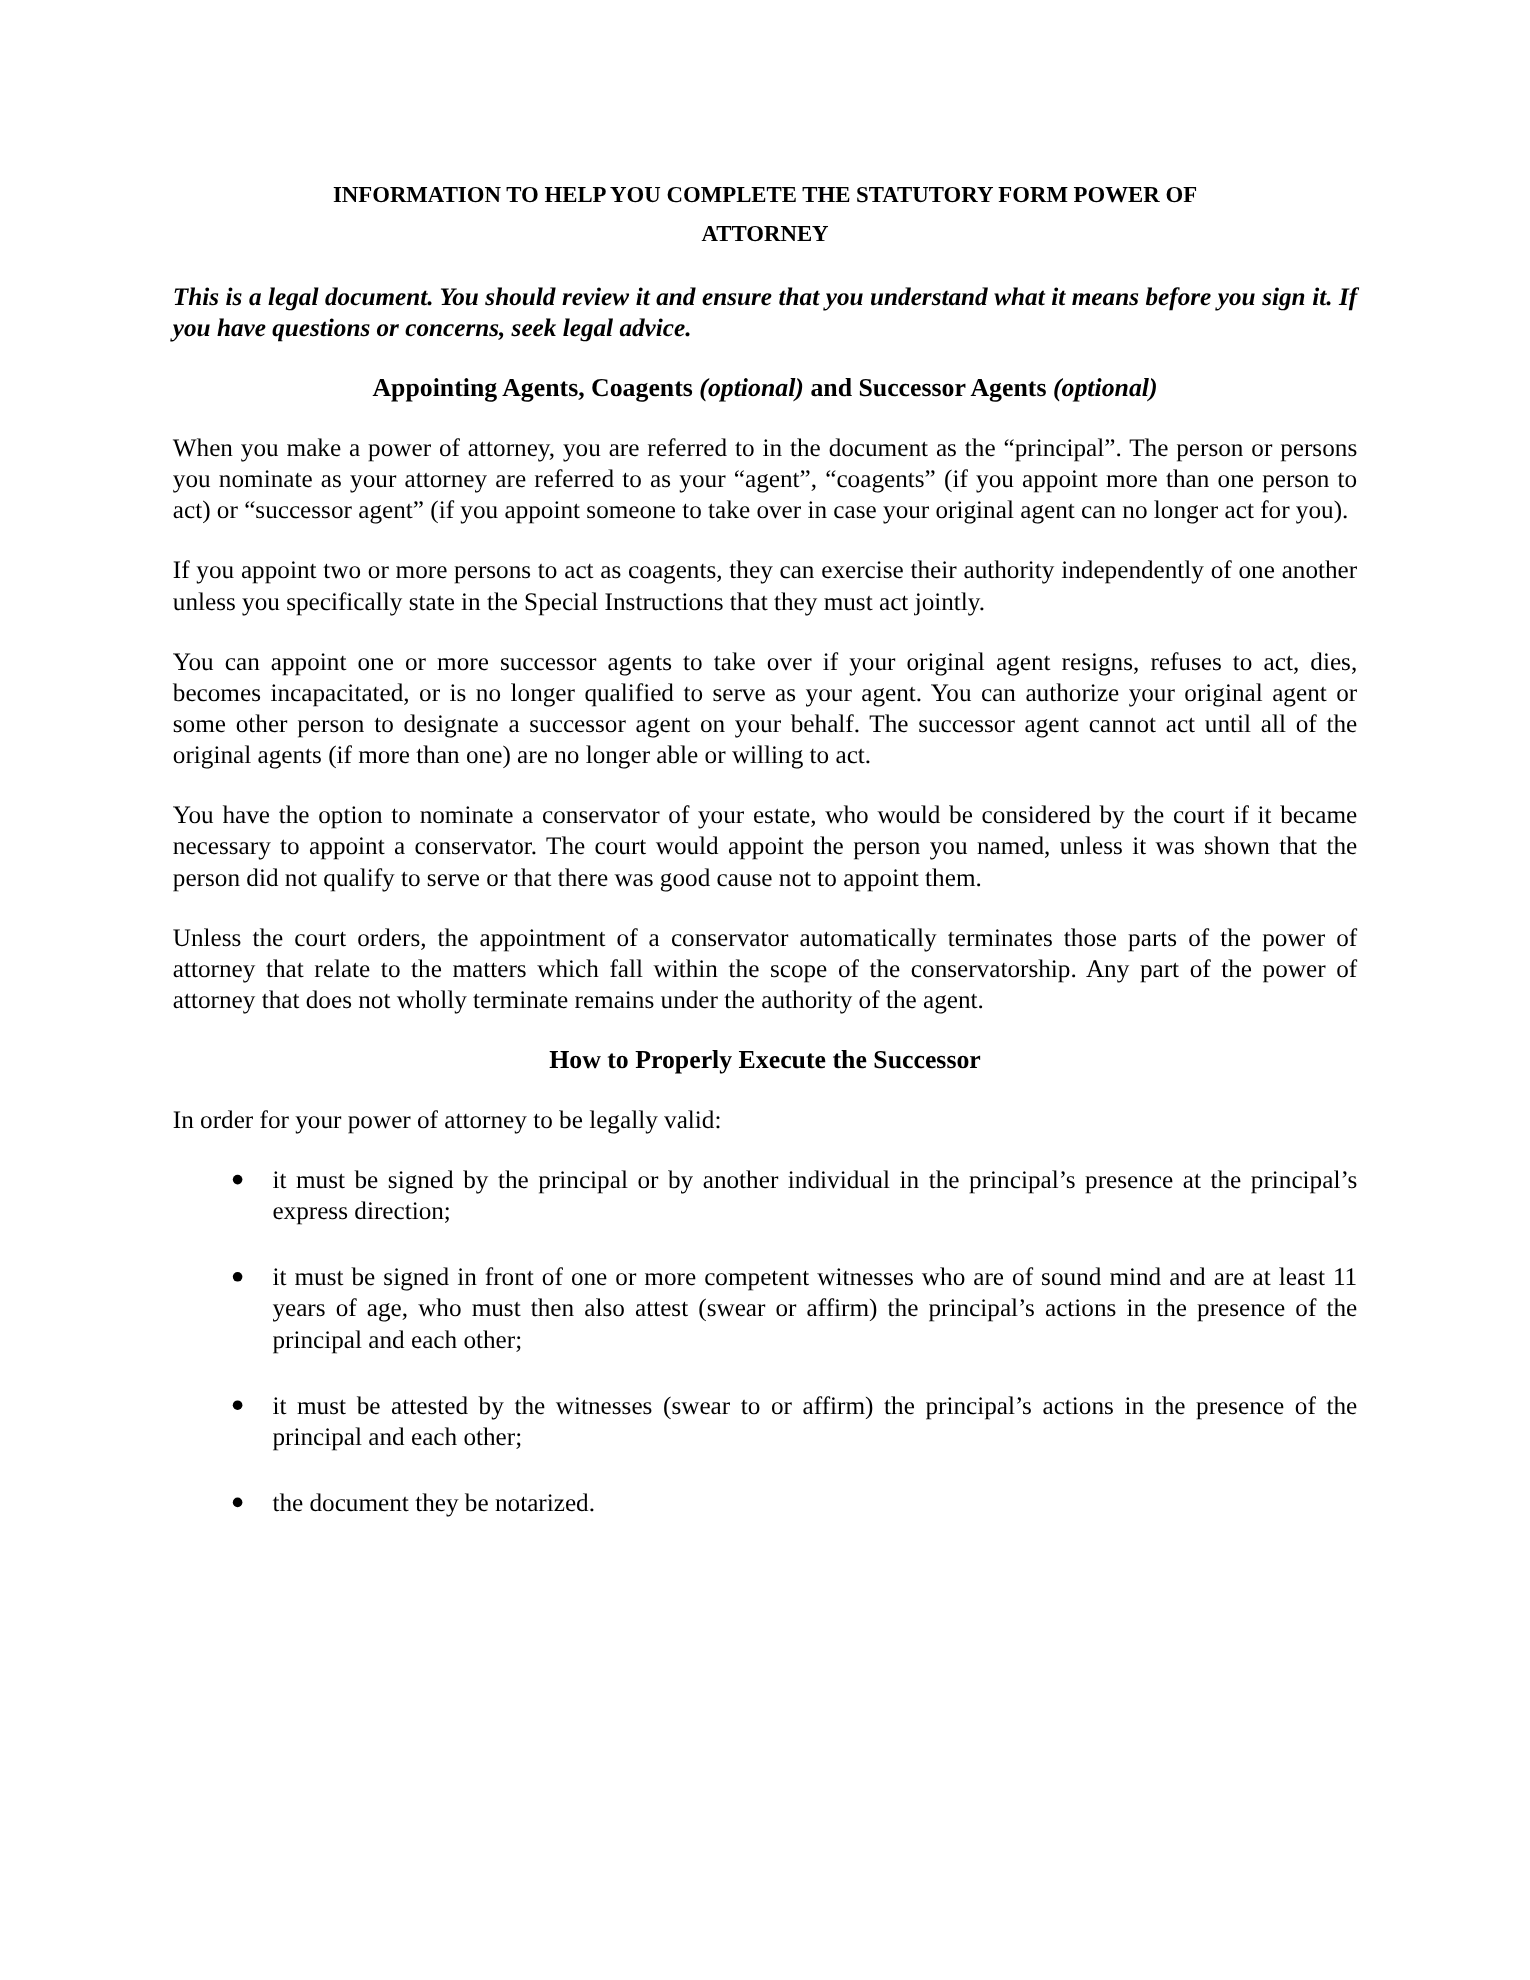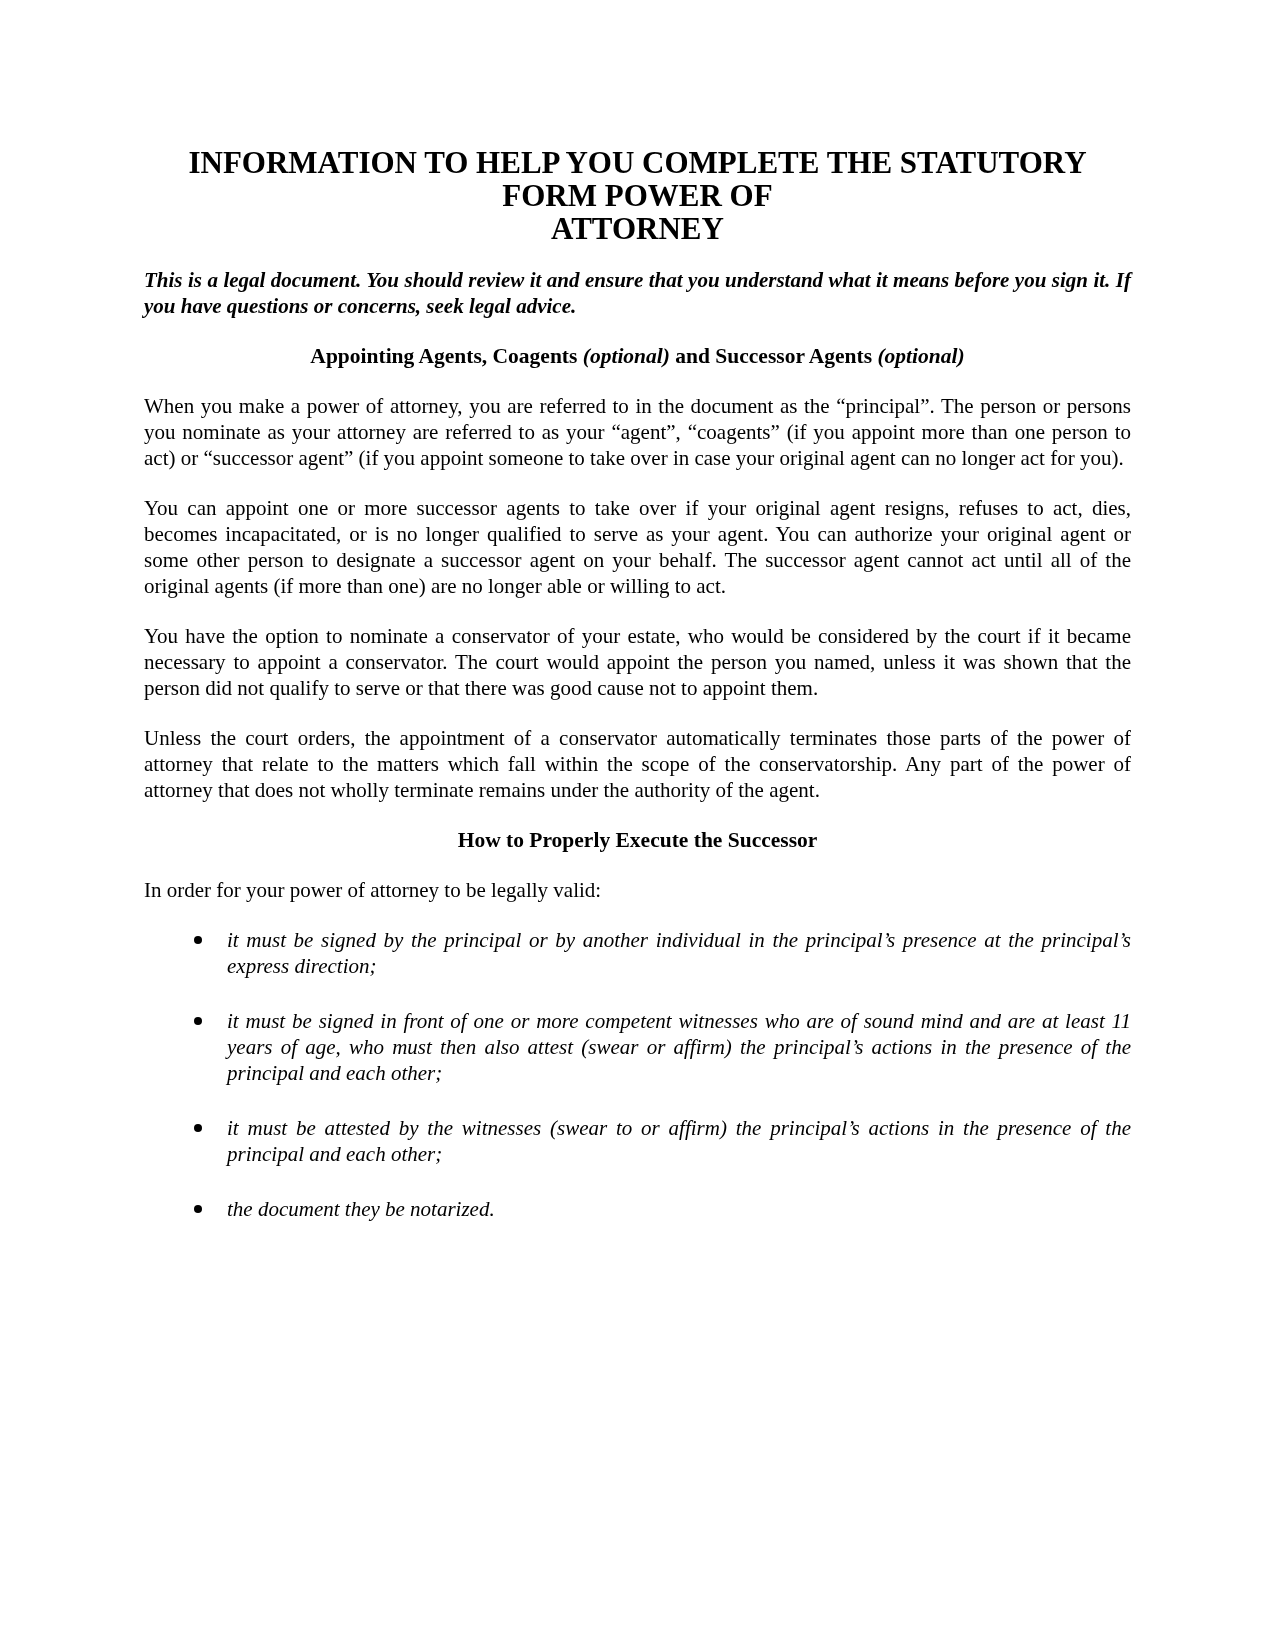--- a/index.html
+++ b/index.html
@@ -22,21 +22,21 @@
     position: relative;
     overflow: hidden;
   }
   .content {
     position: absolute;
     left: 144px;
     top: 146px;
     width: 987px;
   }
   .doc-title {
-    font-size: 31px;
+    font-size: 19px;
     line-height: 33px;
     font-weight: bold;
     text-align: center;
     margin: 0 0 22px 0;
   }
   .intro {
     font-size: 21px;
     line-height: 26px;
     font-weight: bold;
     font-style: italic;
@@ -63,21 +63,20 @@
     list-style: none;
     margin: 2px 0 0 0;
     padding: 0 0 0 83px;
   }
   ul.bullets li {
     font-size: 21px;
     line-height: 26px;
     text-align: justify;
     margin: 0 0 29px 0;
     position: relative;
-    font-style: italic;
   }
   ul.bullets li .dot {
     position: absolute;
     left: -33px;
     top: 9px;
     width: 8px;
     height: 8px;
     border-radius: 50%;
     background: #000000;
   }
@@ -89,20 +88,21 @@
   <div class="content">
 
     <h1 class="doc-title"><span>INFORMATION TO HELP YOU COMPLETE THE STATUTORY FORM POWER OF</span><br><span>ATTORNEY</span></h1>
 
     <p class="intro">This is a legal document. You should review it and ensure that you understand what it means before you sign it. If you have questions or concerns, seek legal advice.</p>
 
     <h2 class="heading"><span>Appointing Agents, Coagents </span><span class="opt">(optional)</span><span> and Successor Agents </span><span class="opt">(optional)</span></h2>
 
     <p class="body">When you make a power of attorney, you are referred to in the document as the “principal”. The person or persons you nominate as your attorney are referred to as your “agent”, “coagents” (if you appoint more than one person to act) or “successor agent” (if you appoint someone to take over in case your original agent can no longer act for you).</p>
 
+    <p class="body">If you appoint two or more persons to act as coagents, they can exercise their authority independently of one another unless you specifically state in the Special Instructions that they must act jointly.</p>
 
     <p class="body">You can appoint one or more successor agents to take over if your original agent resigns, refuses to act, dies, becomes incapacitated, or is no longer qualified to serve as your agent. You can authorize your original agent or some other person to designate a successor agent on your behalf. The successor agent cannot act until all of the original agents (if more than one) are no longer able or willing to act.</p>
 
 
     <p class="body">You have the option to nominate a conservator of your estate, who would be considered by the court if it became necessary to appoint a conservator. The court would appoint the person you named, unless it was shown that the person did not qualify to serve or that there was good cause not to appoint them.</p>
 
     <p class="body">Unless the court orders, the appointment of a conservator automatically terminates those parts of the power of attorney that relate to the matters which fall within the scope of the conservatorship. Any part of the power of attorney that does not wholly terminate remains under the authority of the agent.</p>
 
     <h2 class="heading">How to Properly Execute the Successor</h2>
 

